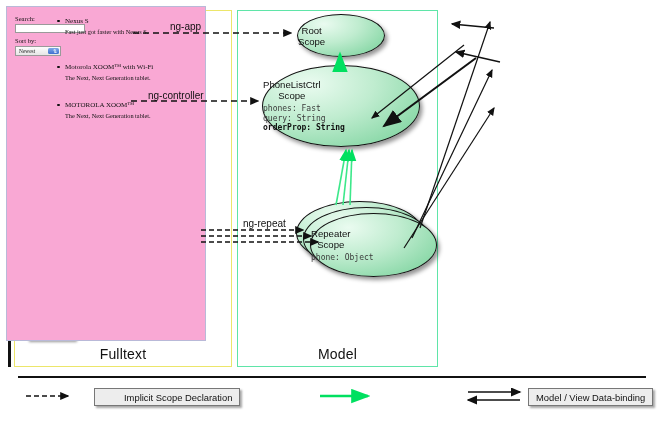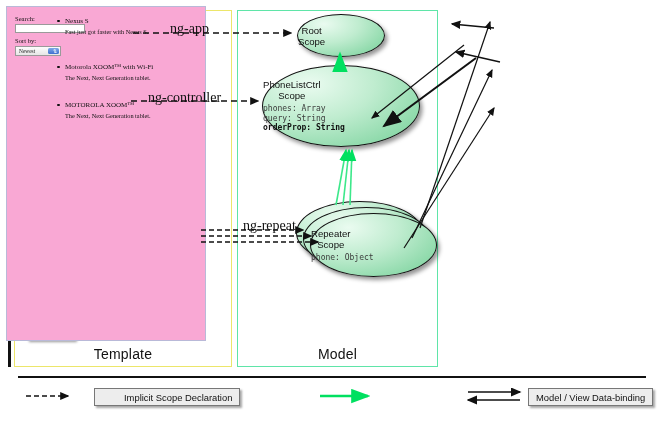--- a/index.html
+++ b/index.html
@@ -26,22 +26,22 @@
            font-size:7.4px;line-height:9.2px;color:#222;
            padding:3px 5px;white-space:pre;
            box-shadow:2.5px 2.5px 2.5px rgba(0,0,0,.40);}
   .cb-olive{background:#c9c88a;}
   .cb-yellow{background:#eeee8c;}
   .cb-yellow2{background:#e9e98a;}
   .cb-dark{background:#cccb6e;font-weight:bold;}
   .cb-grey{background:#d9d9a6;}
 
   
-  .conn-label{position:absolute;font-family:Liberation Serif, serif;
-              font-size:14px;color:#111;white-space:nowrap;}
+  .conn-label{position:absolute;font-family:Liberation Sans, sans-serif;
+              font-size:10px;color:#111;white-space:nowrap;}
 
   
   .ellipse{position:absolute;border-radius:50%;
            border:1.4px solid #111;
            background:radial-gradient(ellipse at 30% 22%, #eafbf0 0%, #bfeccf 42%, #72cf96 100%);
            box-shadow:2.5px 3px 4px rgba(0,0,0,.42);
            display:flex;flex-direction:column;align-items:flex-start;justify-content:center;}
   .ell-title{font-size:9.6px;color:#111;text-align:center;line-height:11px;}
   .ell-props{font-family:"DejaVu Sans Mono","Liberation Mono",monospace;
              font-size:8px;line-height:9.6px;color:#3b3b3b;margin-top:3px;text-align:left;}
@@ -72,21 +72,21 @@
   svg.overlay{position:absolute;left:0;top:0;width:661px;height:425px;pointer-events:none;}
 </style>
 </head>
 <body>
 
 <div class="stage">
 
   <div class="left-rail"></div>
 
   <div class="panel template">
-    <div class="panel-label">Template</div>
+    <div class="panel-label">Fulltext</div>
   </div>
 
   <div class="codebox cb-olive" style="left:30px;top:22px;width:100px;">&lt;html ng-app&gt;</div>
 
   <div class="codebox cb-yellow" style="left:40px;top:88px;width:88px;">&lt;body
  ng-controller=
  "PhoneListCtrl"&gt;</div>
 
   <div class="codebox cb-dark" style="left:40px;top:131px;width:142px;">&lt;select ng-model="orderProp"
   ...&gt;</div>
@@ -117,21 +117,21 @@
       <span>Scope</span>
     </div>
   </div>
 
   <div class="ellipse" style="left:262px;top:65px;width:156px;height:80px;">
     <div class="ell-title">
       <span>PhoneListCtrl</span><br>
       <span>Scope</span>
     </div>
     <div class="ell-props">
-      <div>phones: Array</div>
+      <div>phones: Fast</div>
       <div>query: String</div>
       <div style="font-weight:bold;color:#111;">orderProp: String</div>
     </div>
   </div>
 
   <div class="ellipse" style="left:296px;top:201px;width:125px;height:62px;"></div>
   <div class="ellipse" style="left:303px;top:207px;width:125px;height:62px;"></div>
   <div class="ellipse" style="left:310px;top:213px;width:125px;height:62px;">
     <div class="ell-title">
       <span>Repeater</span><br>

